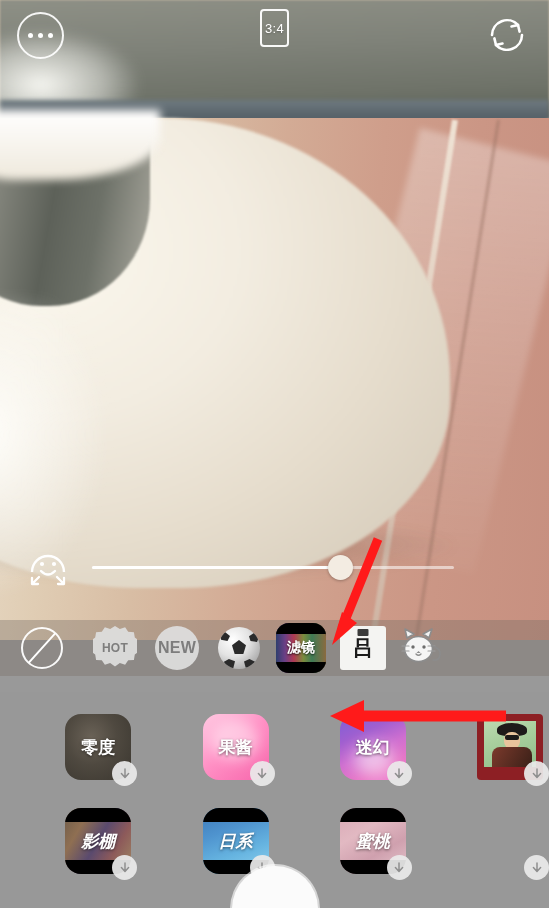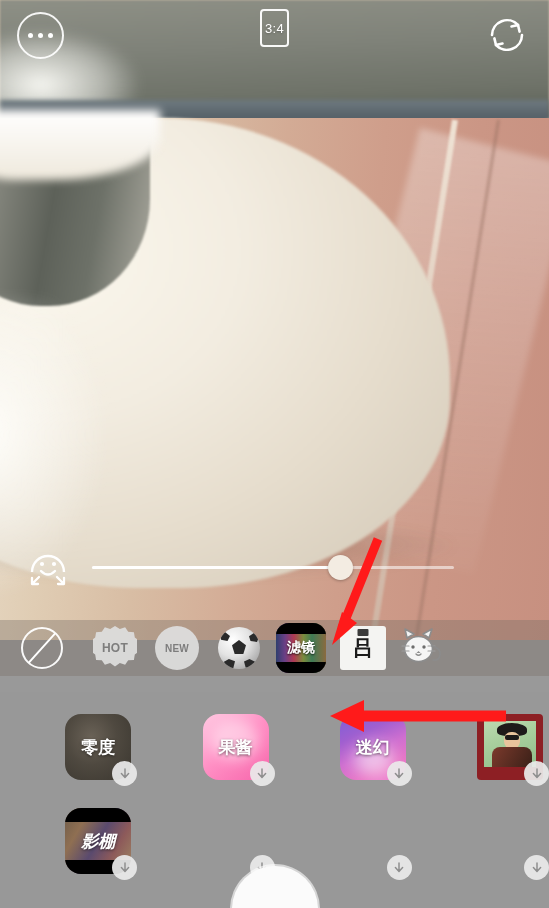--- a/index.html
+++ b/index.html
@@ -137,21 +137,21 @@
   }
   .badge-burst {
     width:44px; height:44px; background:rgba(222,222,222,.92);
     display:flex; align-items:center; justify-content:center;
     color:#7d7d7d; font-size:12px; font-weight:bold; letter-spacing:.3px;
     clip-path:polygon(50% 0%,61% 7%,73% 3%,80% 13%,93% 14%,95% 26%,106% 34%,100% 45%,106% 57%,95% 65%,93% 77%,80% 78%,73% 88%,61% 84%,50% 92%,39% 84%,27% 88%,20% 78%,7% 77%,5% 65%,-6% 57%,0% 45%,-6% 34%,5% 26%,7% 14%,20% 13%,27% 3%,39% 7%);
   }
   .badge-circle {
     width:44px; height:44px; border-radius:50%; background:rgba(222,222,222,.92);
     display:flex; align-items:center; justify-content:center;
-    color:#7d7d7d; font-size:10px; font-weight:bold; letter-spacing:.3px;
+    color:#7d7d7d; font-size:16px; font-weight:bold; letter-spacing:.3px;
   }
   .eff-wrap { width:62px; }
   .ball {
     width:42px; height:42px; border-radius:50%;
     background:
       radial-gradient(circle at 35% 30%, #ffffff 0%, #e3e3e3 42%, #b9b9b9 70%, #8f8f8f 100%);
     position:relative; overflow:hidden;
   }
   .ball .p { position:absolute; background:#2a2a2a; }
   .ball .p1 { width:14px; height:14px; left:14px; top:13px; clip-path:polygon(50% 0,100% 38%,81% 100%,19% 100%,0 38%); }
@@ -467,30 +467,38 @@
           <div class="dl-badge">
             <svg width="14" height="14" viewBox="0 0 14 14">
                 <path d="M7 2 v8 M3.4 6.6 L7 10.4 L10.6 6.6" fill="none" stroke="#8e8e8e" stroke-width="1.5" stroke-linecap="round" stroke-linejoin="round"></path>
               </svg>
           </div>
         </div>
       </div>
 
       <div class="f-cell">
         <div class="f-thumb-wrap">
-          <div class="dl-badge">
-            <svg width="14" height="14" viewBox="0 0 14 14">
-                <path d="M7 2 v8 M3.4 6.6 L7 10.4 L10.6 6.6" fill="none" stroke="#8e8e8e" stroke-width="1.5" stroke-linecap="round" stroke-linejoin="round"></path>
-              </svg>
-          </div>
-        </div>
-      </div>
-
-      <div class="f-cell">
-        <div class="f-thumb-wrap">
+          <div class="f-thumb bars-tb">
+            <div class="art-jp"></div>
+            <span class="lbl">日系</span>
+          </div>
+          <div class="dl-badge">
+            <svg width="14" height="14" viewBox="0 0 14 14">
+                <path d="M7 2 v8 M3.4 6.6 L7 10.4 L10.6 6.6" fill="none" stroke="#8e8e8e" stroke-width="1.5" stroke-linecap="round" stroke-linejoin="round"></path>
+              </svg>
+          </div>
+        </div>
+      </div>
+
+      <div class="f-cell">
+        <div class="f-thumb-wrap">
+          <div class="f-thumb bars-tb">
+            <div class="art-peach"></div>
+            <span class="lbl">蜜桃</span>
+          </div>
           <div class="dl-badge">
             <svg width="14" height="14" viewBox="0 0 14 14">
                 <path d="M7 2 v8 M3.4 6.6 L7 10.4 L10.6 6.6" fill="none" stroke="#8e8e8e" stroke-width="1.5" stroke-linecap="round" stroke-linejoin="round"></path>
               </svg>
           </div>
         </div>
       </div>
 
       <div class="f-cell">
         <div class="f-thumb-wrap">

